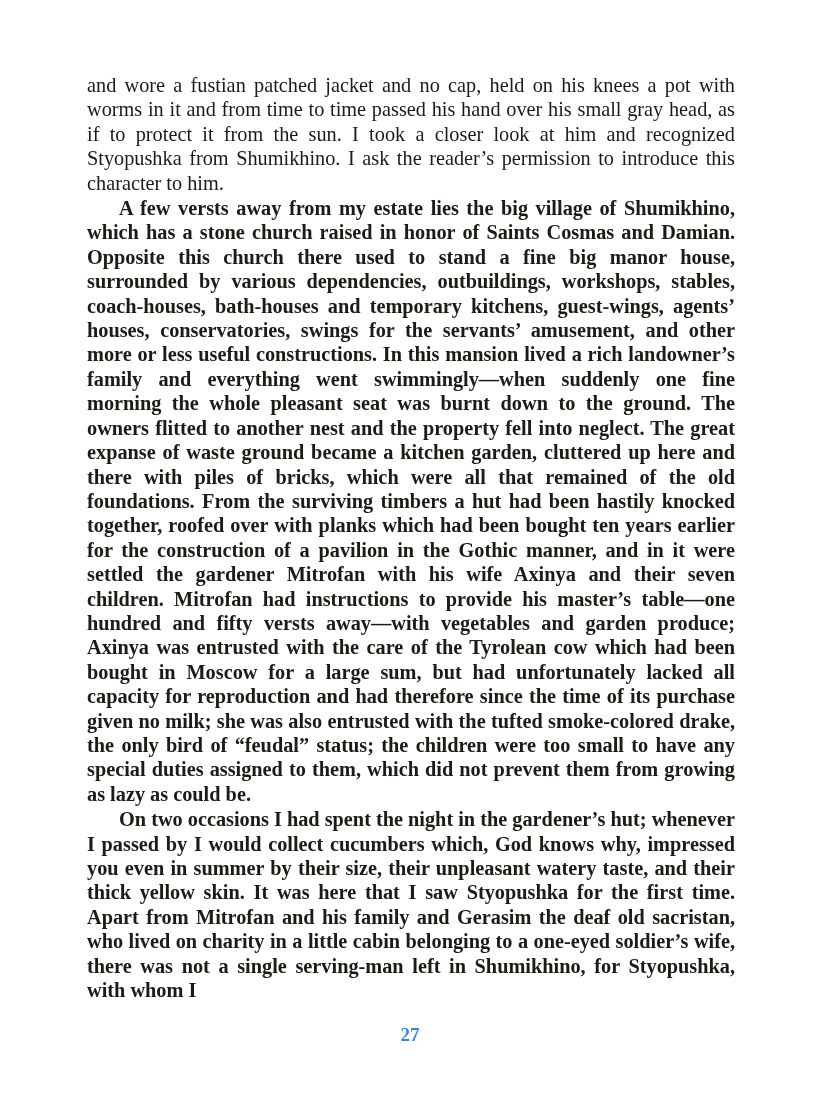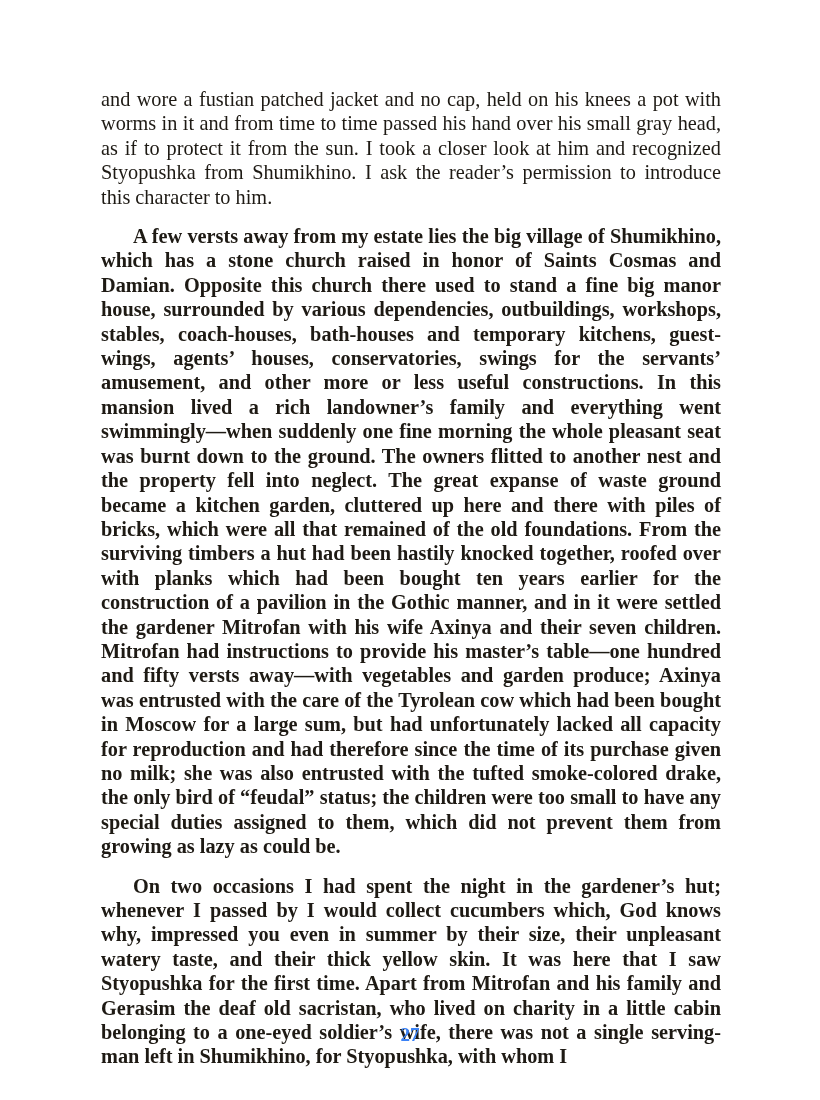--- a/index.html
+++ b/index.html
@@ -3,21 +3,21 @@
 <meta charset="utf-8">
 <style>
   html, body { margin: 0; padding: 0; background: #ffffff; }
   body { width: 820px; height: 1100px; position: relative; overflow: hidden; }
   .page {
     position: absolute; left: 86px; top: 72px; width: 650px;
     font-family: "Liberation Serif", "DejaVu Serif", serif;
     font-size: 20.3px; line-height: 24.4px; color: #1e1a14;
     text-align: justify;
   }
-  .page p { margin: 15px; }
+  .page p { margin: 1px; }
   .page p.indent { text-indent: 32px; font-weight: bold; }
   .folio {
     position: absolute; left: 0; width: 820px; top: 1024px;
     text-align: center;
     font-family: "Liberation Serif", "DejaVu Serif", serif;
     font-size: 19px; font-weight: bold; color: #3b82f6;
   }
 </style>
 </head>
 <body>

